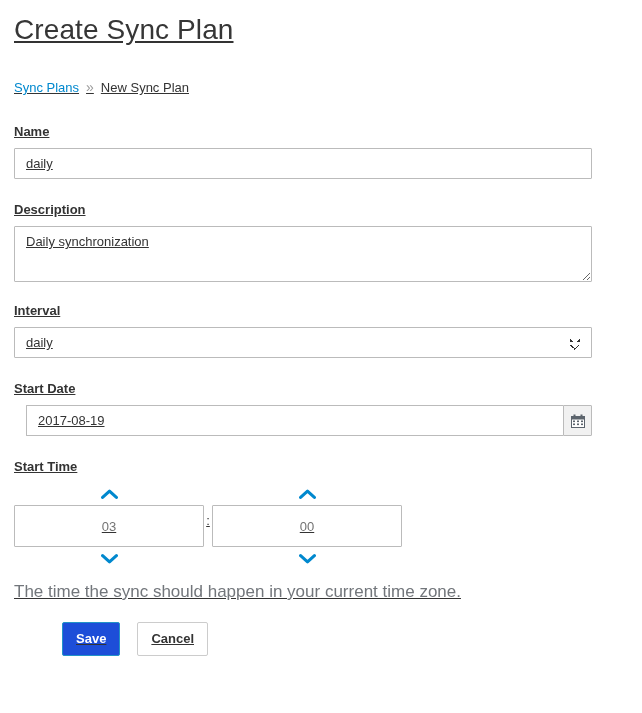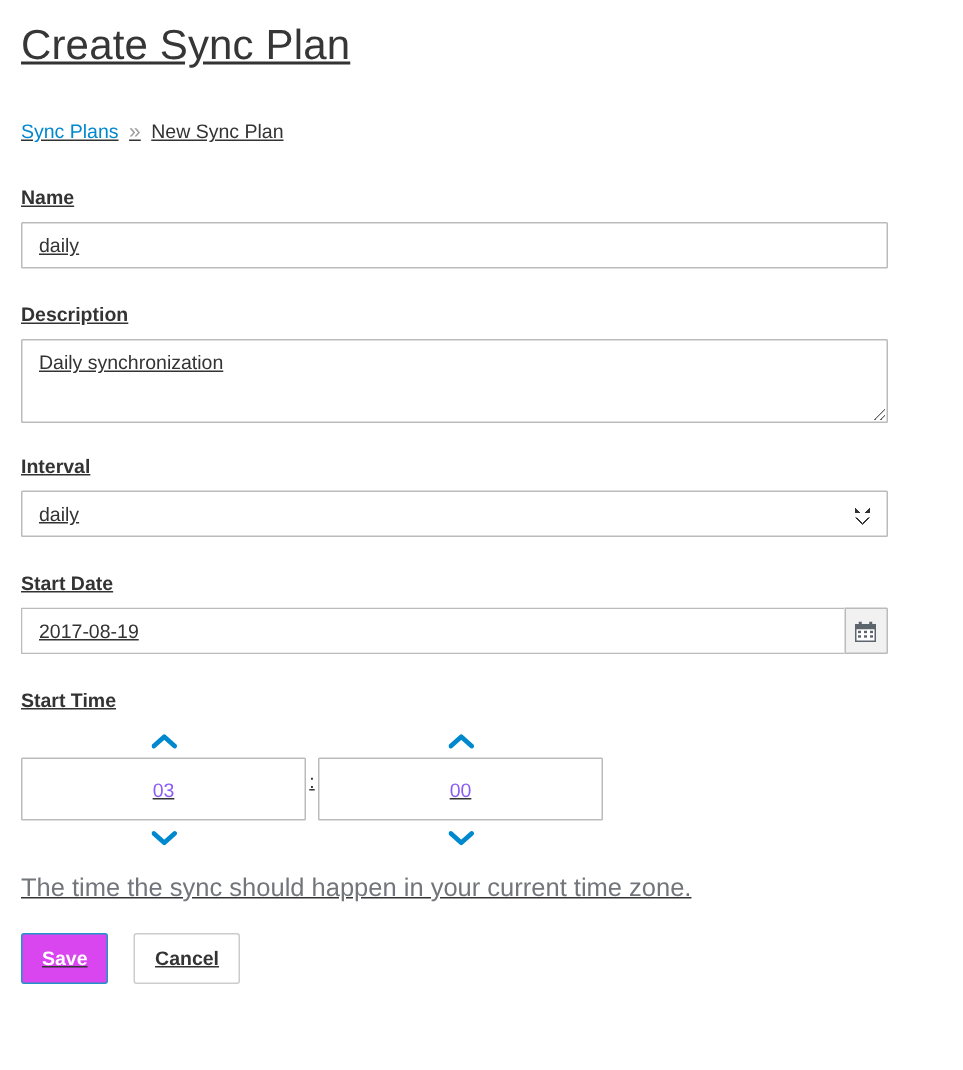--- a/index.html
+++ b/index.html
@@ -126,20 +126,21 @@
 
   
   .input-group {
     display: flex;
     width: 578px;
   }
   .input-group .ctrl {
     width: 602px;
     border-right: none;
     border-radius: 1px 0 0 1px;
+    margin-left: 12px;
   }
   .calendar-addon {
     width: 32px;
     height: 31px;
     box-sizing: border-box;
     border: 1px solid #bbbbbb;
     border-radius: 0 1px 1px 0;
     background: #f1f1f1;
     display: flex;
     align-items: center;
@@ -167,21 +168,21 @@
     user-select: none;
   }
   .chev svg { display: block; }
   .time-input {
     box-sizing: border-box;
     width: 190px;
     height: 31px;
     text-align: center;
     font-family: "Liberation Sans", sans-serif;
     font-size: 13px;
-    color: #8b5cf6;
+    color: #737373;
     background: #ffffff;
     border: 1px solid #bbbbbb;
     border-radius: 1px;
     outline: none;
     padding: 20px 6px;
   }
   .time-sep {
     width: 8px;
     text-align: center;
     font-size: 13px;
@@ -209,23 +210,24 @@
     font-family: "Liberation Sans", sans-serif;
     font-size: 13px;
     font-weight: bold;
     line-height: 1;
     padding: 9px 13px 10px;
     border-radius: 2px;
     cursor: pointer;
     border: 1px solid transparent;
   }
   .btn-primary {
-    background: #d946ef;
+    background: #1d4ed8;
     border-color: #2293c8;
     color: #ffffff;
+    margin-left: 48px;
   }
   .btn-default {
     background: #ffffff;
     border-color: #cccccc;
     color: #333333;
     margin-left: 17px;
   }
 </style>
 </head>
 <body>

